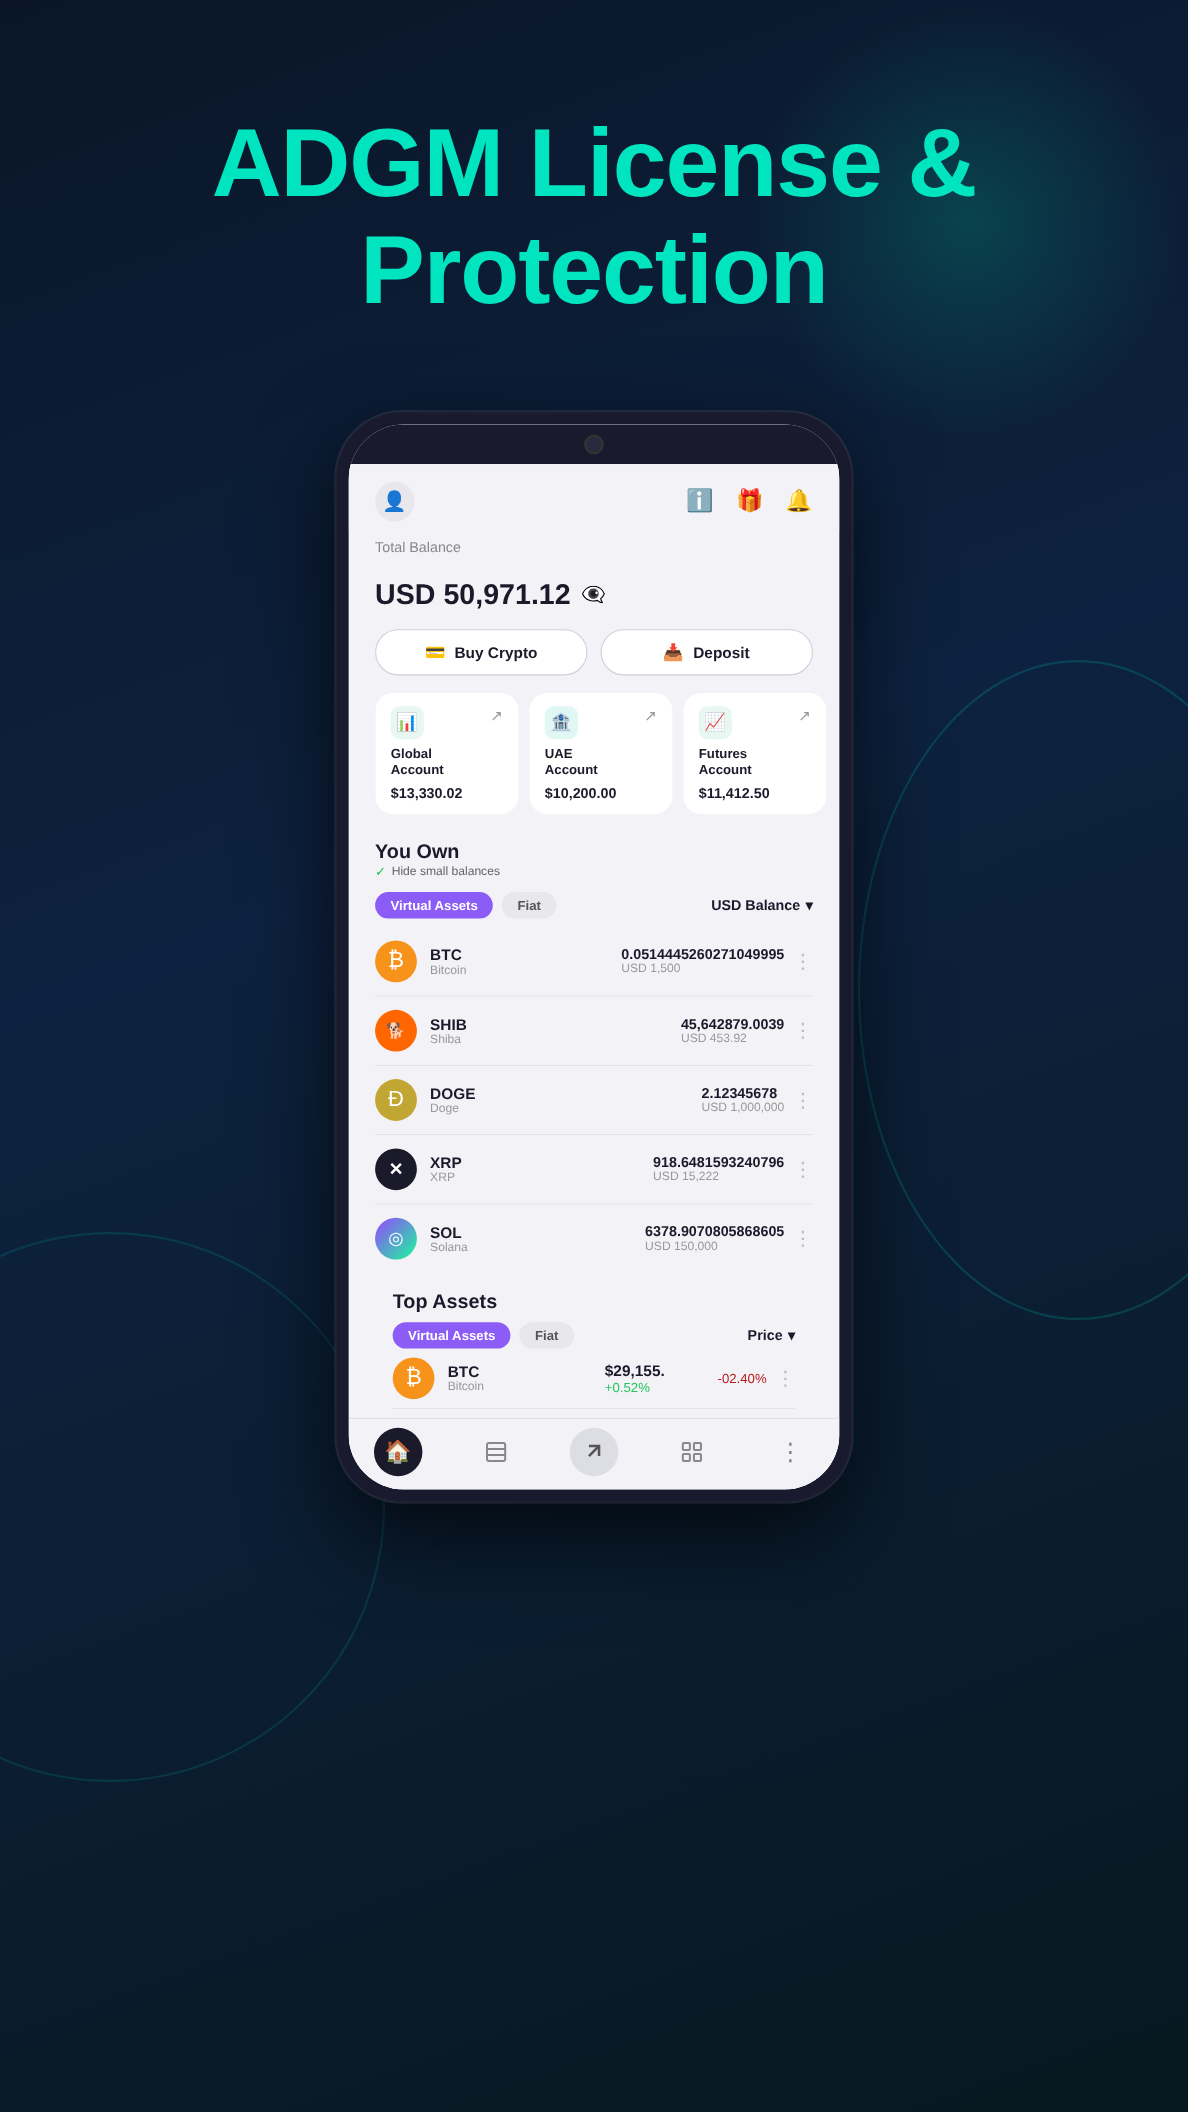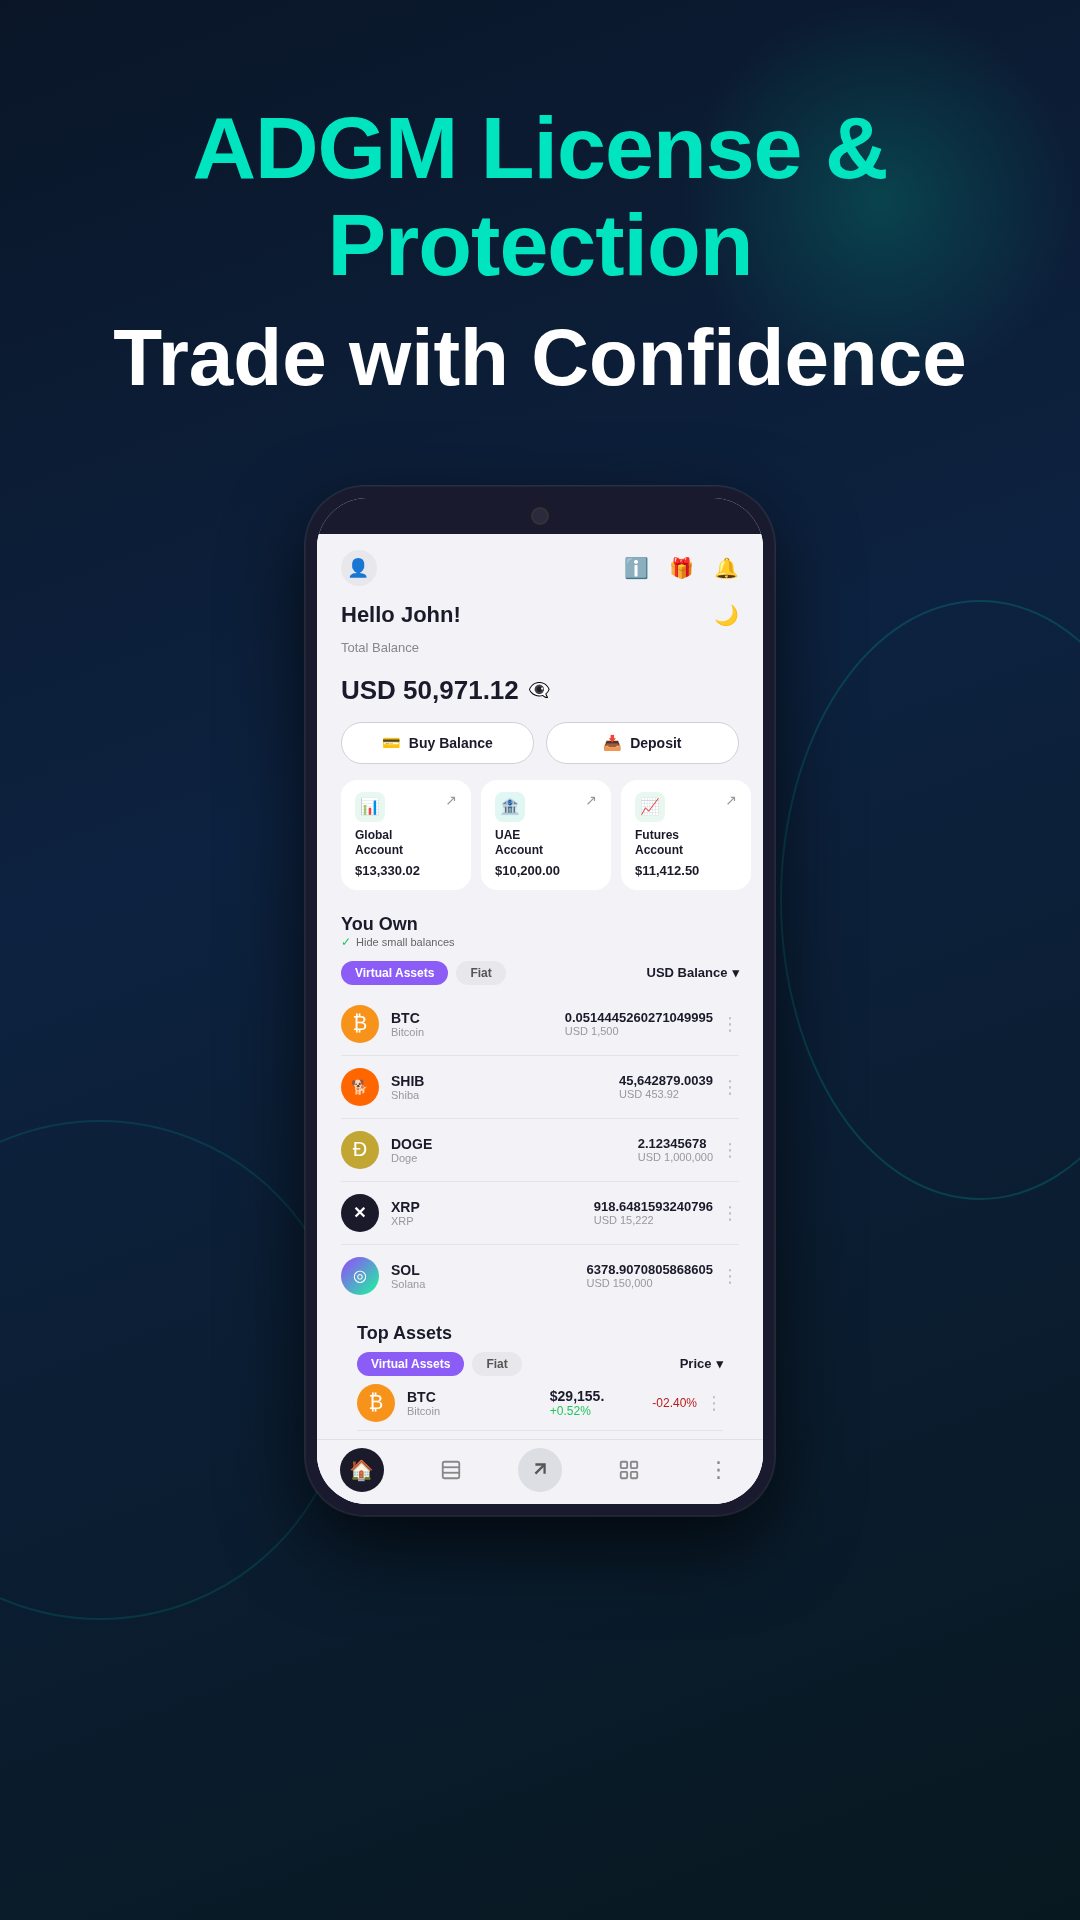--- a/index.html
+++ b/index.html
@@ -374,21 +374,20 @@
 
 <div class="bg-glow"></div>
 <div class="bg-curve-1"></div>
 <div class="bg-curve-2"></div>
 
 <div class="hero-section">
   <div class="hero-title-teal">
     <span>ADGM License &amp;</span><br>
     <span>Protection</span>
   </div>
-  <div class="hero-title-white">Trade with Confidence</div>
 </div>
 
 <div class="phone-wrapper">
   <div class="phone-outer">
     <div class="phone-screen">
 
       <div class="phone-camera-bar">
         <div class="phone-camera-dot"></div>
       </div>
 
@@ -400,37 +399,33 @@
               <span style="font-size:18px; color:#555;">👤</span>
             </div>
           </div>
           <div class="top-bar-right">
             <span class="top-icon">ℹ️</span>
             <span class="top-icon">🎁</span>
             <span class="top-icon">🔔</span>
           </div>
         </div>
 
-        <div class="hello-section">
-          <span class="hello-text">Hello John!</span>
-          <span class="moon-icon">🌙</span>
-        </div>
 
         <div class="balance-section">
           <div class="balance-label">Total Balance</div>
           <div class="balance-amount">
             <span>USD 50,971.12</span>
             <span class="eye-slash">👁‍🗨</span>
           </div>
         </div>
 
         <div class="action-buttons">
           <button class="action-btn">
             <span class="action-btn-icon">💳</span>
-            <span>Buy Balance</span>
+            <span>Buy Crypto</span>
           </button>
           <button class="action-btn">
             <span class="action-btn-icon">📥</span>
             <span>Deposit</span>
           </button>
         </div>
 
         <div class="account-cards">
           <div class="account-card">
             <div class="account-card-header">

